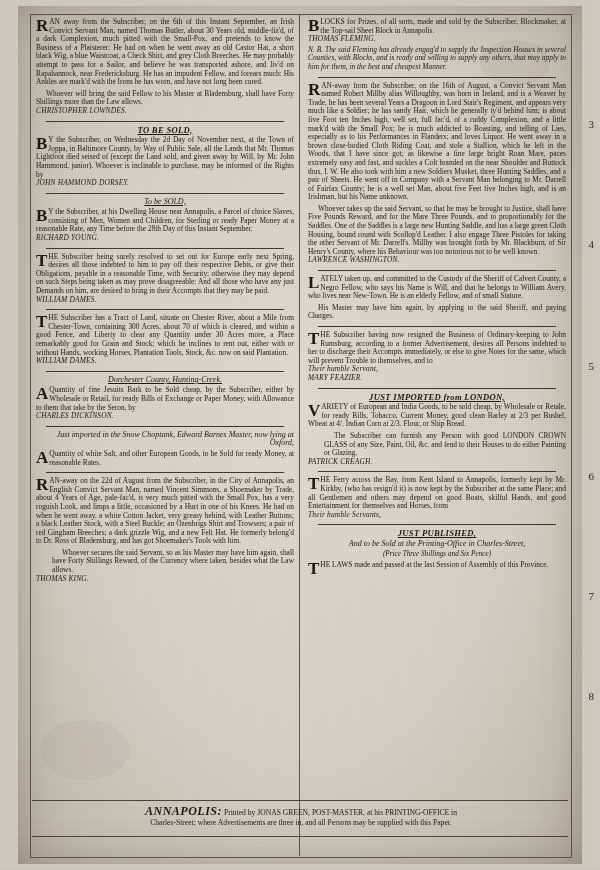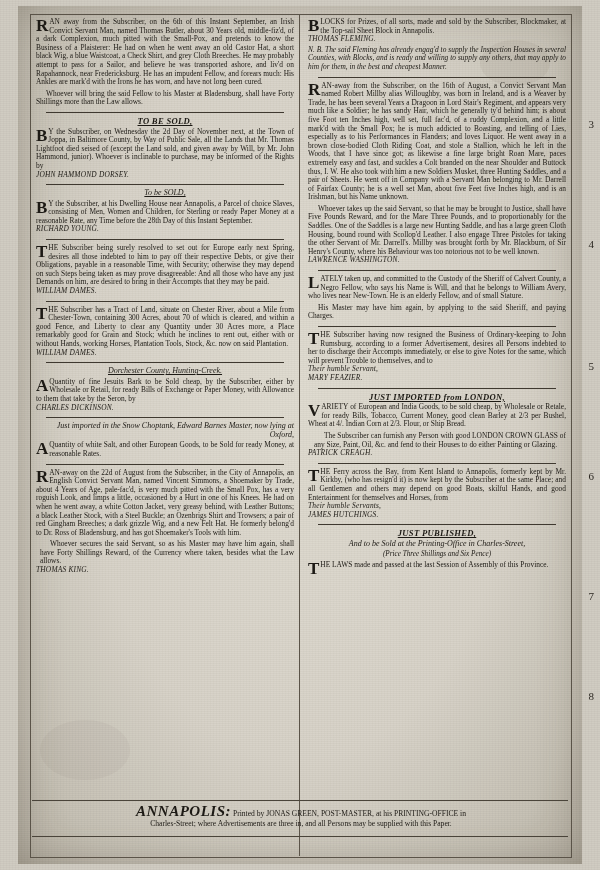--- a/index.html
+++ b/index.html
@@ -153,20 +153,21 @@
   <div class="col-rule rule-1"></div>
 
   <div class="blot" style="left:480px;top:40px;width:70px;height:46px;opacity:.35;"></div>
   <div class="blot" style="left:40px;top:720px;width:90px;height:60px;opacity:.25;"></div>
 
   <div class="col col-left">
 
     <div class="blk">
       <p style="margin:0;"><span class="dropcap">R</span><span>AN away from the Subscriber, on the 6th of this Instant September, an Irish Convict Servant Man, named Thomas Butler, about 30 Years old, middle-fiz'd, of a dark Complexion, much pitted with the Small-Pox, and pretends to know the Business of a Plaisterer: He had on when he went away an old Castor Hat, a short black Wig, a blue Waistcoat, a Check Shirt, and grey Cloth Breeches. He may probably attempt to pass for a Sailor, and believe he was transported ashore, and liv'd on Rapahannock, near Fredericksburg. He has an impudent Fellow, and forears much: His Ankles are mark'd with the Irons he has worn, and have not long been cured.</span></p>
       <p style="margin:3px 0 0 0; text-indent:10px;">Whoever will bring the said Fellow to his Master at Bladensburg, shall have Forty Shillings more than the Law allows.</p>
+      <div class="sig">CHRISTOPHER LOWNDES.</div>
     </div>
 
     <div class="rulebar"></div>
 
     <div class="blk">
       <div class="hdr">TO BE SOLD,</div>
       <p style="margin:0;"><span class="dropcap">B</span><span>Y the Subscriber, on Wednesday the 2d Day of November next, at the Town of Joppa, in Baltimore County, by Way of Public Sale, all the Lands that Mr. Thomas Lightfoot died seised of (except the Land sold, and given away by Will, by Mr. John Hammond, junior). Whoever is inclinable to purchase, may be informed of the Rights by</span></p>
       <div class="sig">JOHN HAMMOND DORSEY.</div>
     </div>
 
@@ -204,21 +205,21 @@
 
     <div class="blk">
       <div class="hdr2" style="text-align:right;text-decoration:none;">Just imported in the Snow Choptank, Edward Barnes Master, now lying at Oxford,</div>
       <p style="margin:0;"><span class="dropcap">A</span><span>Quantity of white Salt, and other European Goods, to be Sold for ready Money, at reasonable Rates.</span></p>
     </div>
 
     <div class="rulebar"></div>
 
     <div class="blk">
       <p style="margin:0;"><span class="dropcap">R</span><span>AN-away on the 22d of August from the Subscriber, in the City of Annapolis, an English Convict Servant Man, named Vincent Simmons, a Shoemaker by Trade, about 4 Years of Age, pale-fac'd, is very much pitted with the Small Pox, has a very roguish Look, and limps a little, occasioned by a Hurt in one of his Knees. He had on when he went away, a white Cotton Jacket, very greasy behind, with Leather Buttons; a black Leather Stock, with a Steel Buckle; an Ozenbrigs Shirt and Trowsers; a pair of red Gingham Breeches; a dark grizzle Wig, and a new Felt Hat. He formerly belong'd to Dr. Ross of Bladensburg, and has got Shoemaker's Tools with him.</span></p>
-      <p style="margin:3px 0 0 4px; text-indent:10px;">Whoever secures the said Servant, so as his Master may have him again, shall have Forty Shillings Reward, of the Currency where taken, besides what the Law allows.</p>
+      <p style="margin:3px 0 0 16px; text-indent:10px;">Whoever secures the said Servant, so as his Master may have him again, shall have Forty Shillings Reward, of the Currency where taken, besides what the Law allows.</p>
       <div class="sig">THOMAS KING.</div>
     </div>
 
   </div>
 
   <div class="col col-right">
 
     <div class="blk">
       <p style="margin:0;"><span class="dropcap">B</span><span>LOCKS for Prizes, of all sorts, made and sold by the Subscriber, Blockmaker, at the Top-sail Sheet Block in Annapolis.</span></p>
       <div class="sig">THOMAS FLEMING.</div>
@@ -246,30 +247,29 @@
       <p style="margin:0;"><span class="dropcap">T</span><span>HE Subscriber having now resigned the Business of Ordinary-keeping to John Rumsburg, according to a former Advertisement, desires all Persons indebted to her to discharge their Accompts immediately, or else to give Notes for the same, which will prevent Trouble to themselves, and to</span></p>
       <div class="sig it">Their humble Servant,</div>
       <div class="sig">MARY FEAZIER.</div>
     </div>
 
     <div class="rulebar"></div>
 
     <div class="blk">
       <div class="hdr">JUST IMPORTED from LONDON,</div>
       <p style="margin:0;"><span class="dropcap">V</span><span>ARIETY of European and India Goods, to be sold cheap, by Wholesale or Retale, for ready Bills, Tobacco, Current Money, good clean Barley at 2/3 per Bushel, Wheat at 4/. Indian Corn at 2/3. Flour, or Ship Bread.</span></p>
-      <p style="margin:3px 0 0 6px; text-indent:10px;">The Subscriber can furnish any Person with good LONDON CROWN GLASS of any Size, Paint, Oil, &amp;c. and fend to their Houses to do either Painting or Glazing.</p>
+      <p style="margin:3px 0 0 16px; text-indent:10px;">The Subscriber can furnish any Person with good LONDON CROWN GLASS of any Size, Paint, Oil, &amp;c. and fend to their Houses to do either Painting or Glazing.</p>
       <div class="sig">PATRICK CREAGH.</div>
     </div>
 
     <div class="rulebar"></div>
 
     <div class="blk">
       <p style="margin:0;"><span class="dropcap">T</span><span>HE Ferry across the Bay, from Kent Island to Annapolis, formerly kept by Mr. Kirkby, (who has resign'd it) is now kept by the Subscriber at the same Place; and all Gentlemen and others may depend on good Boats, skilful Hands, and good Entertainment for themselves and Horses, from</span></p>
       <div class="sig it">Their humble Servants,</div>
-      <div class="sig">JAMES HUTCHINGS.</div>
     </div>
 
     <div class="rulebar"></div>
 
     <div class="blk">
       <div class="hdr">JUST PUBLISHED,</div>
       <div class="hdr2" style="text-decoration:none;">And to be Sold at the Printing-Office in Charles-Street,</div>
       <div class="ctr it" style="font-size:7.2px;margin-bottom:2px;">(Price Three Shillings and Six Pence)</div>
       <p style="margin:0;"><span class="dropcap">T</span><span>HE LAWS made and passed at the last Session of Assembly of this Province.</span></p>
     </div>
@@ -278,18 +278,18 @@
 
   <div class="marker mk1">3</div>
   <div class="marker mk2">4</div>
   <div class="marker mk3">5</div>
   <div class="marker mk4">6</div>
   <div class="marker mk5">7</div>
   <div class="marker mk6">8</div>
 
   <div class="colophon-rule-top"></div>
   <div class="colophon">
-    <div><span class="big" style="font-style:italic;font-size:15px;">ANNAPOLIS:</span>
+    <div><span class="big" style="font-style:italic;font-size:12px;">ANNAPOLIS:</span>
       <span>Printed by JONAS GREEN, POST-MASTER, at his PRINTING-OFFICE in</span></div>
     <div>Charles-Street; where Advertisements are three in, and all Persons may be supplied with this Paper.</div>
   </div>
   <div class="colophon-rule-bot"></div>
 </div>
 
 </body></html>

